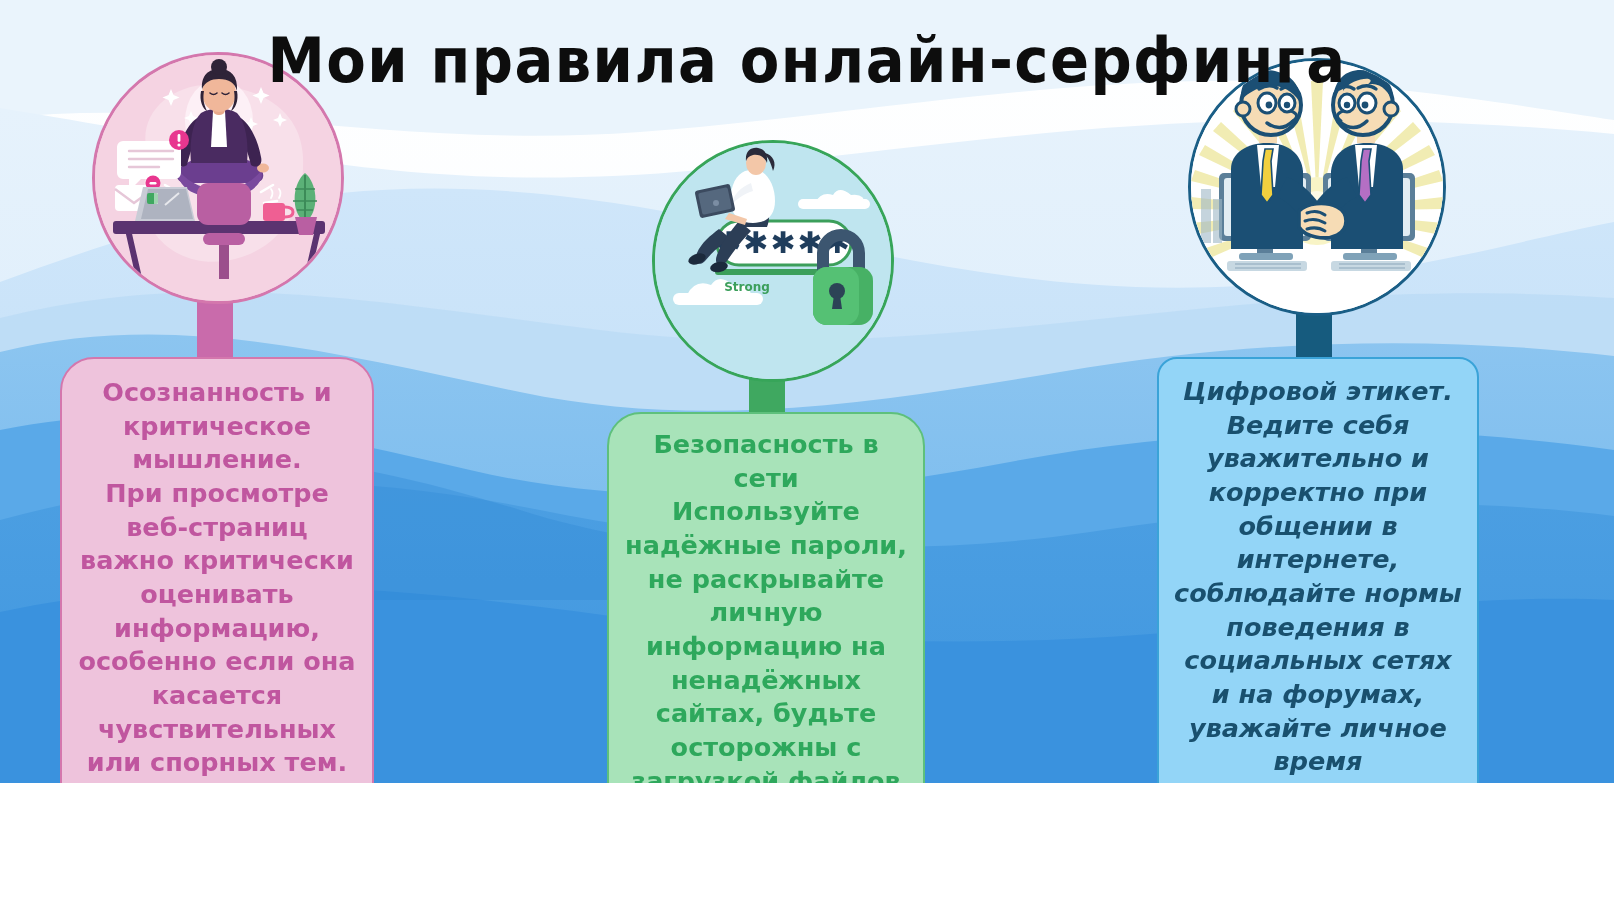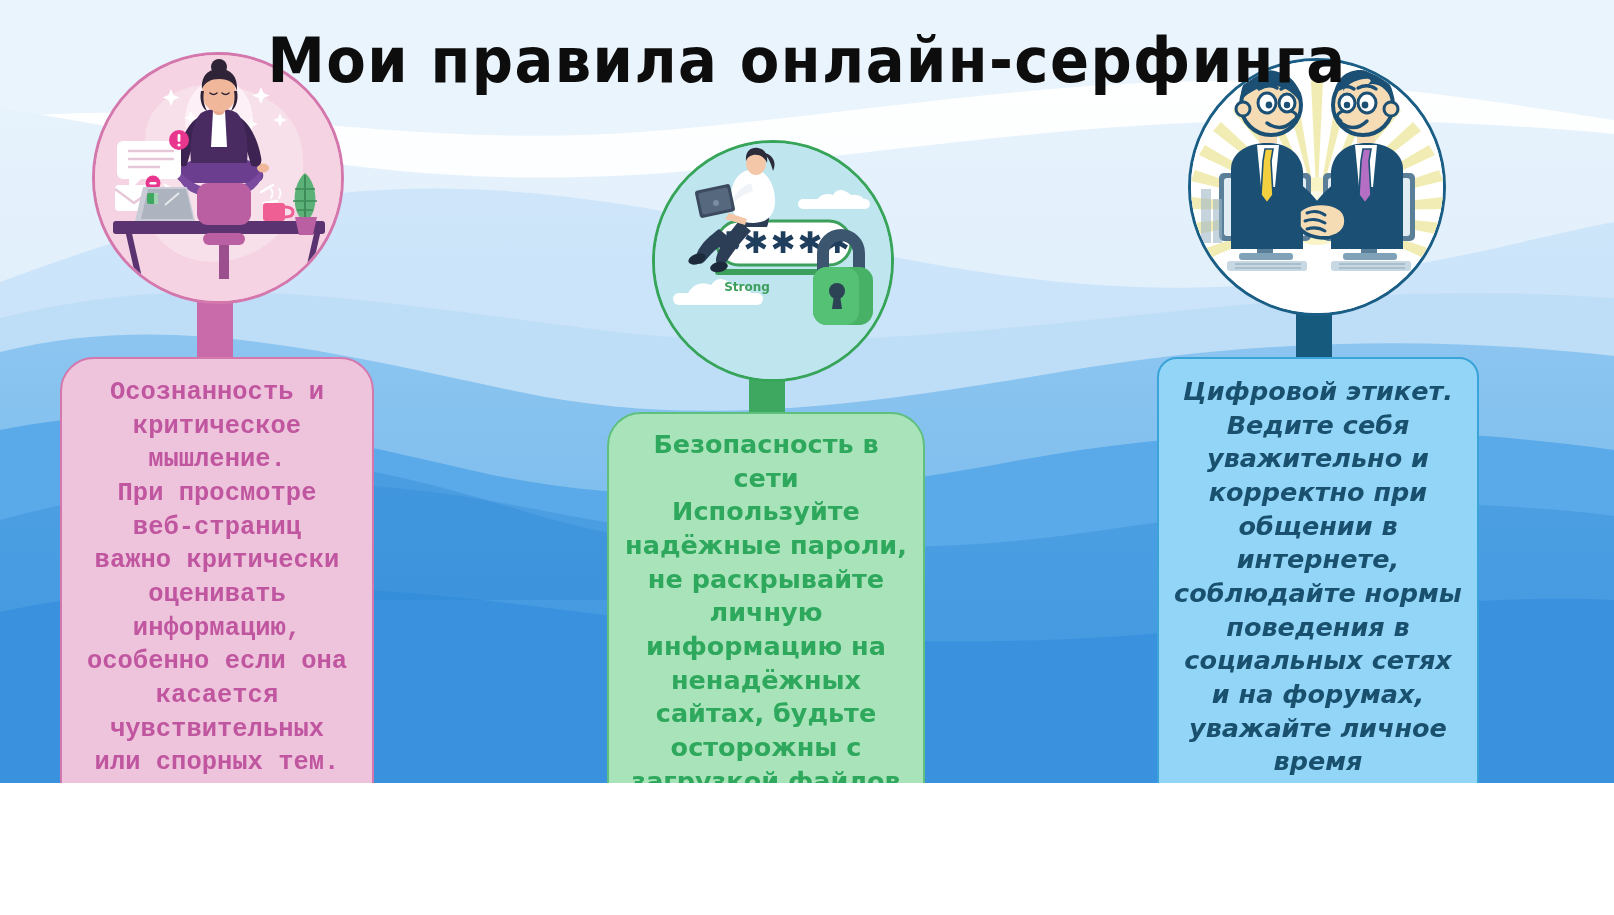--- a/index.html
+++ b/index.html
@@ -93,21 +93,20 @@
   }
   .card-1 {
     left: 60px; top: 357px;
     width: 314px; height: 478px;
     background: #eec3dc;
     border: 2px solid #d477ad;
     border-radius: 34px;
     color: #c0569f;
     font-size: 25.5px;
     padding: 17px 10px 10px 10px;
-    font-family: Liberation Mono, monospace;
   }
   .card-2 {
     left: 607px; top: 412px;
     width: 318px; height: 468px;
     background: #a8e3b9;
     border: 2px solid #5ec07c;
     border-radius: 34px;
     color: #2ea85c;
     font-size: 25.5px;
     padding: 14px 12px 10px 12px;

